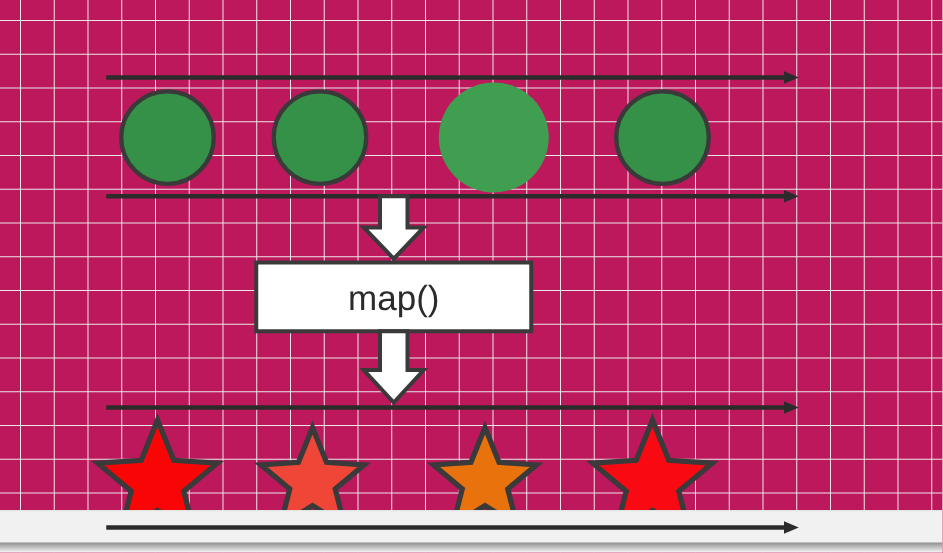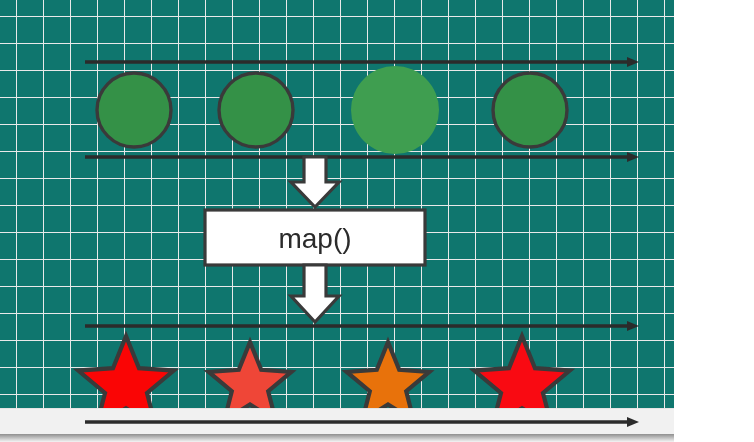--- a/index.html
+++ b/index.html
@@ -2,24 +2,24 @@
 <html><head>
 <meta charset="utf-8">
 <style>
   html, body {
     margin: 0;
     padding: 0;
     background: #ffffff;
   }
   #stage {
     position: relative;
-    width: 674px;
+    width: 754px;
     height: 442px;
     overflow: hidden;
-    background-color: #0f766e;
+    background-color: #be185d;
     font-family: "Liberation Sans", sans-serif;
   }
   
   #grid {
     position: absolute;
     left: 0; top: 0;
     width: 754px;
     height: 442px;
     background-image:
       linear-gradient(to right, #e9e9e9 1px, transparent 1px),

